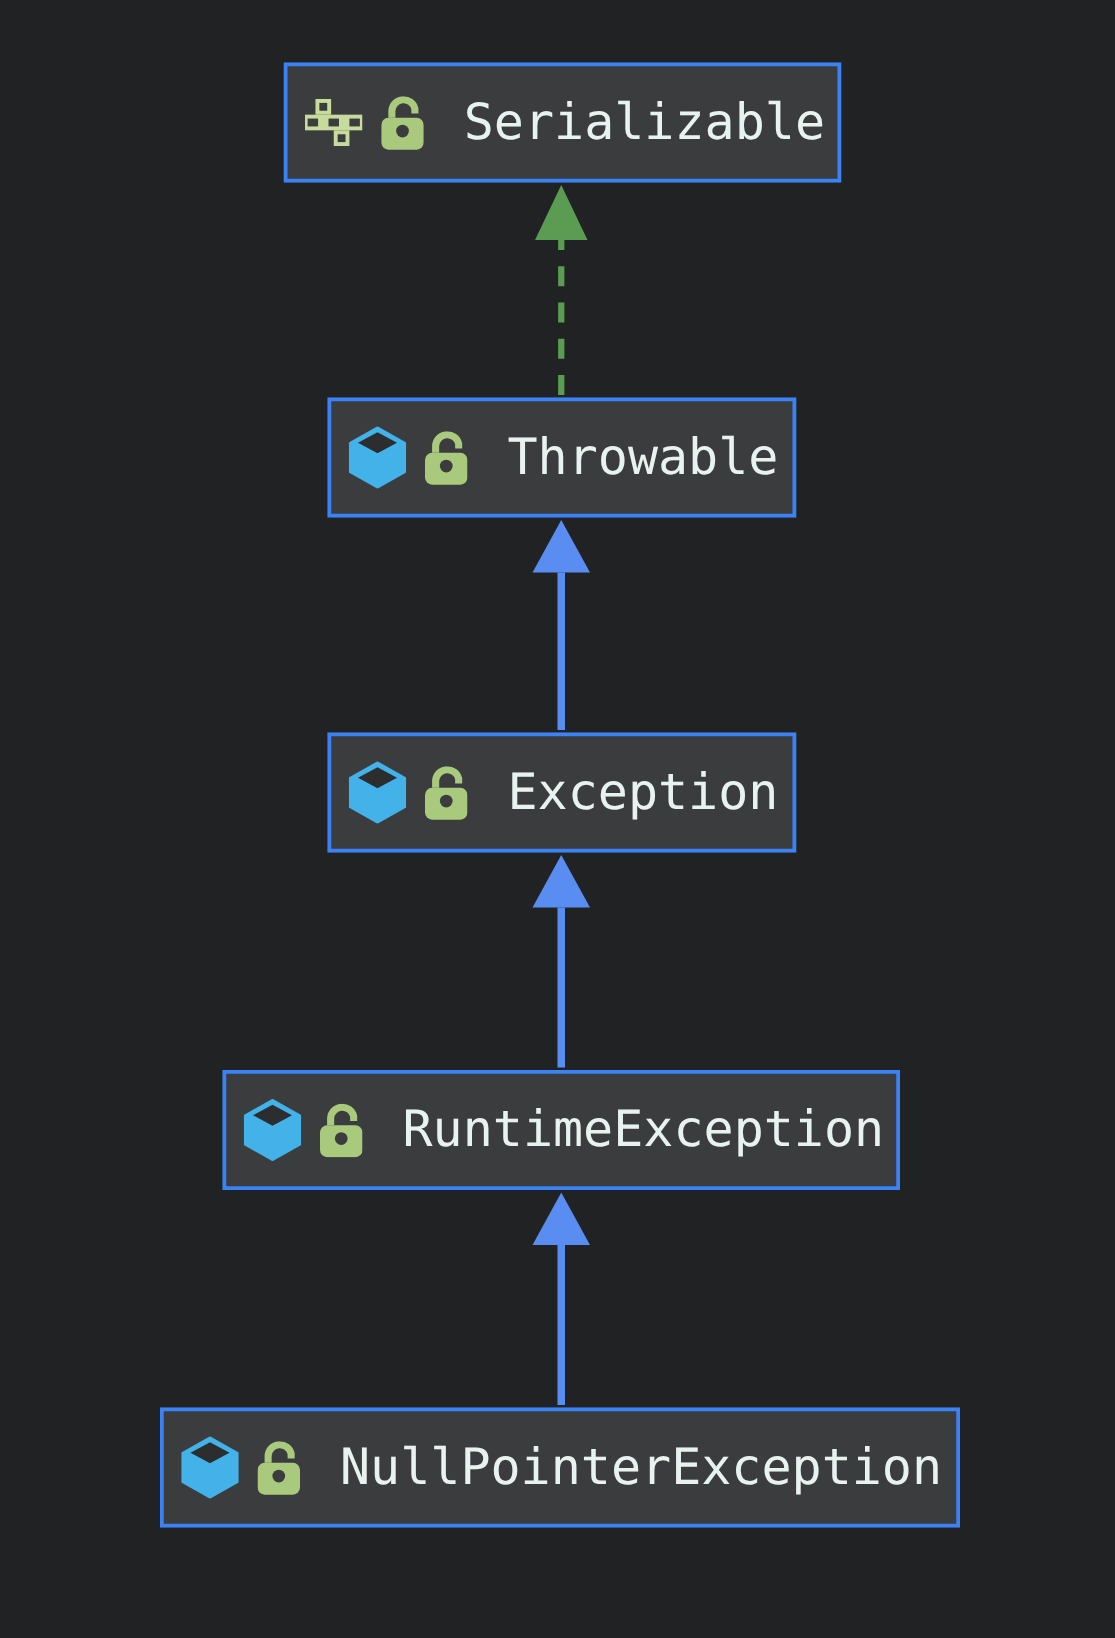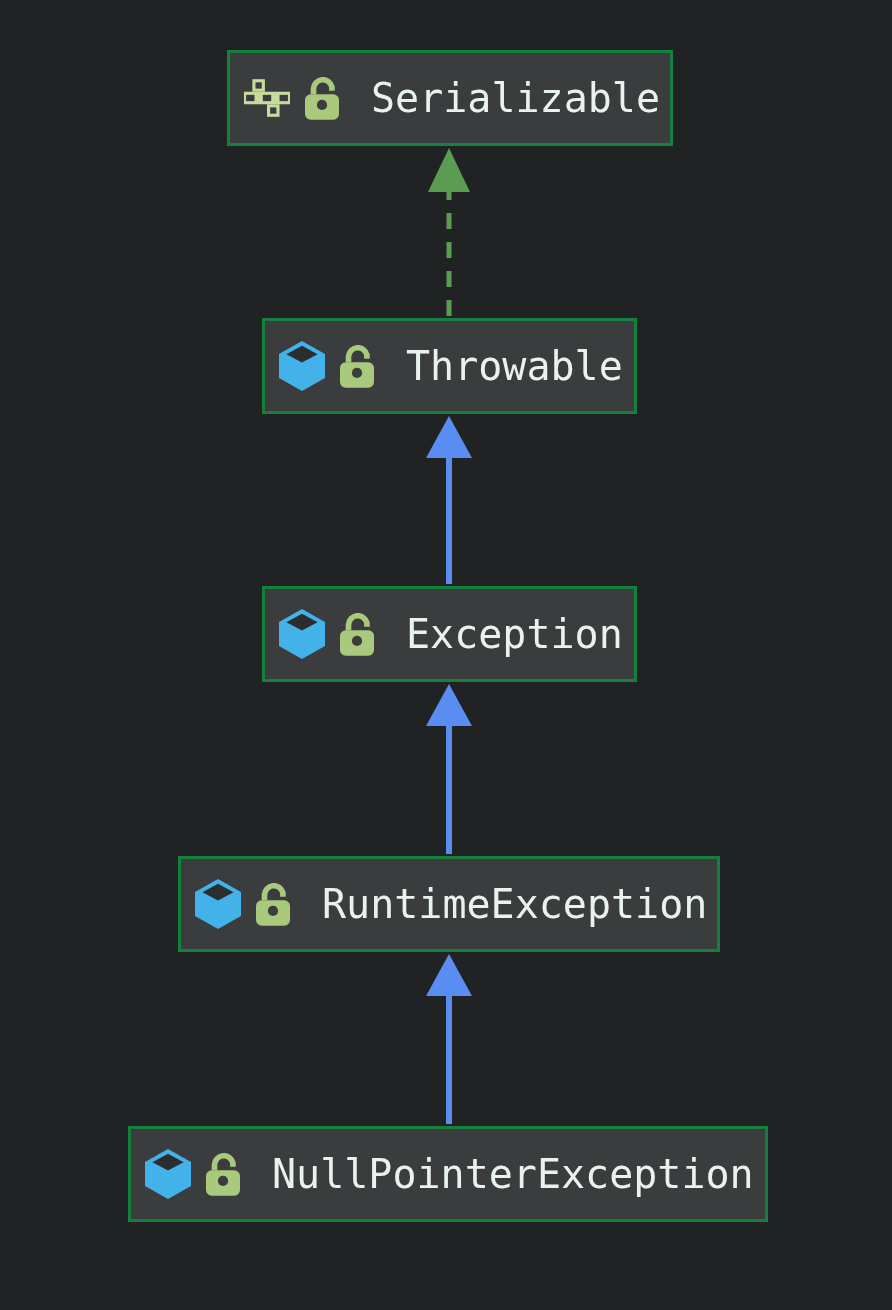--- a/index.html
+++ b/index.html
@@ -37,21 +37,21 @@
     fill: none;
     stroke-dasharray: 16 13;
   }
   .head-blue { fill: #5a8df2; }
   .head-green { fill: #5a9c51; }
 
   .node {
     position: absolute;
     box-sizing: border-box;
     background: #3b3c3e;
-    border: 3px solid #15803d;
+    border: 3px solid #3b82f6;
     display: flex;
     align-items: center;
     padding: 0 12px;
     color: #e8f2ee;
     font-size: 40px;
     white-space: nowrap;
     cursor: default;
   }
   .node .icon { flex: 0 0 auto; }
   .node .kind-icon { margin-left: 2px; }

